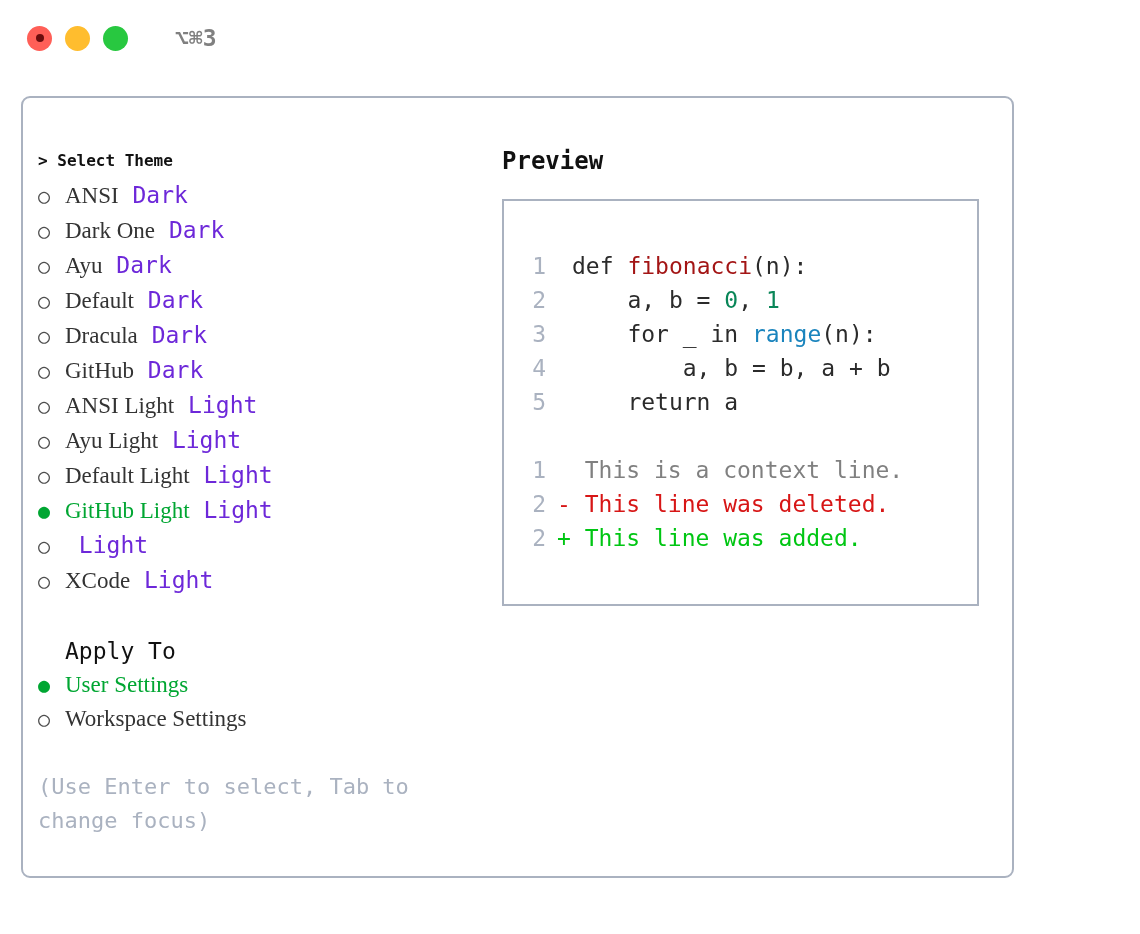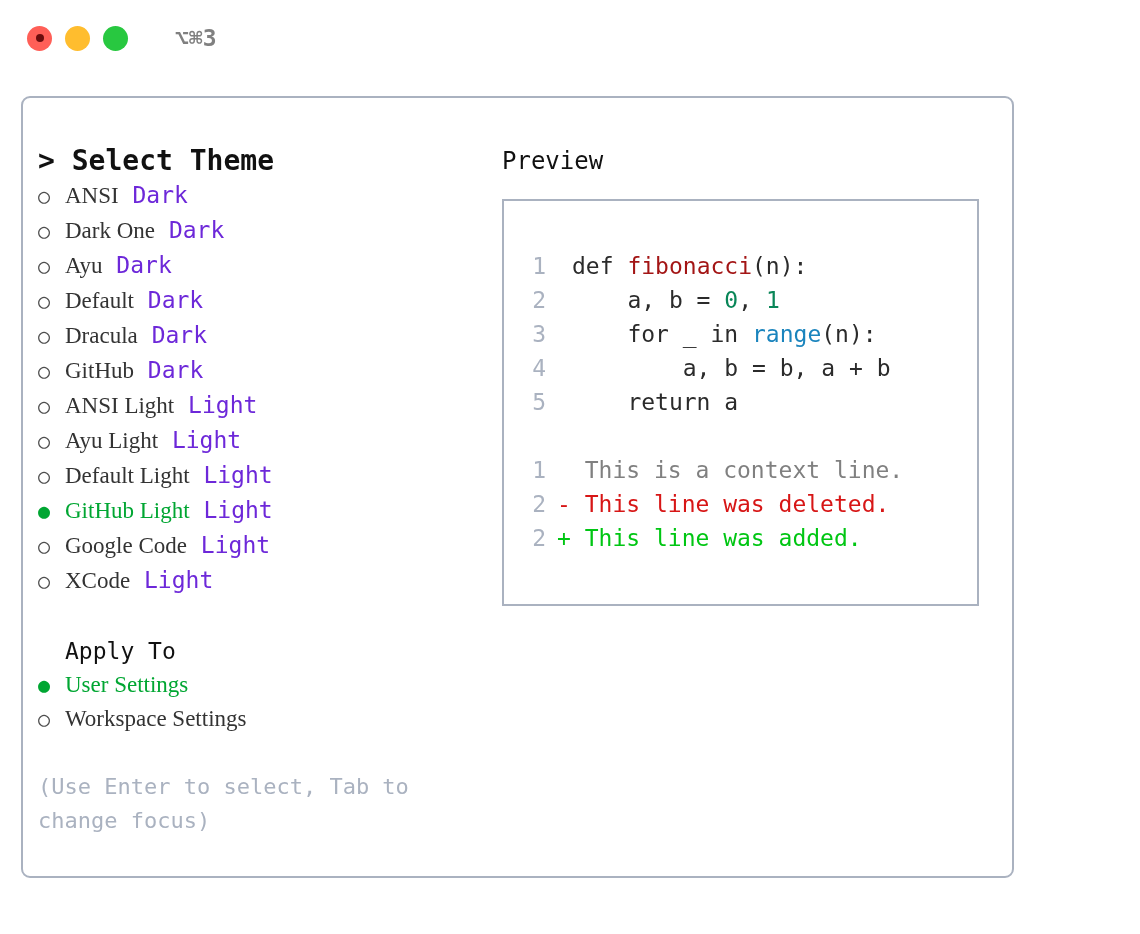--- a/index.html
+++ b/index.html
@@ -88,21 +88,21 @@
 
   
   .left-col {
     position: absolute;
     left: 15px;
     top: 46px;
     width: 450px;
   }
 
   .list-header {
-    font-size: 28px;
+    font-size: 16px;
     font-weight: bold;
     color: #111111;
     line-height: 34px;
     white-space: pre;
   }
 
   .opt-row {
     display: flex;
     align-items: baseline;
     line-height: 34px;
@@ -145,21 +145,21 @@
 
   
   .right-col {
     position: absolute;
     left: 479px;
     top: 46px;
     width: 500px;
   }
   .preview-title {
     font-size: 24px;
-    font-weight: normal;
+    font-weight: bold;
     color: #111111;
     line-height: 34px;
   }
   .preview-box {
     margin-top: 21px;
     width: 477px;
     height: 407px;
     border: 2px solid #aab2c0;
     box-sizing: border-box;
     background: #ffffff;
@@ -217,21 +217,21 @@
             <div class="opt-row"><span class="bullet">○</span><span class="opt-label">ANSI</span><span class="opt-tag"> Dark</span></div>
             <div class="opt-row"><span class="bullet">○</span><span class="opt-label">Dark One</span><span class="opt-tag"> Dark</span></div>
             <div class="opt-row"><span class="bullet">○</span><span class="opt-label">Ayu</span><span class="opt-tag"> Dark</span></div>
             <div class="opt-row"><span class="bullet">○</span><span class="opt-label">Default</span><span class="opt-tag"> Dark</span></div>
             <div class="opt-row"><span class="bullet">○</span><span class="opt-label">Dracula</span><span class="opt-tag"> Dark</span></div>
             <div class="opt-row"><span class="bullet">○</span><span class="opt-label">GitHub</span><span class="opt-tag"> Dark</span></div>
             <div class="opt-row"><span class="bullet">○</span><span class="opt-label">ANSI Light</span><span class="opt-tag"> Light</span></div>
             <div class="opt-row"><span class="bullet">○</span><span class="opt-label">Ayu Light</span><span class="opt-tag"> Light</span></div>
             <div class="opt-row"><span class="bullet">○</span><span class="opt-label">Default Light</span><span class="opt-tag"> Light</span></div>
             <div class="opt-row selected"><span class="bullet on">●</span><span class="opt-label">GitHub Light</span><span class="opt-tag"> Light</span></div>
-            <div class="opt-row"><span class="bullet">○</span><span class="opt-label">Google Code</span><span class="opt-tag"> Light</span></div>
+            <div class="opt-row"><span class="bullet">○</span><span class="opt-tag"> Light</span></div>
             <div class="opt-row"><span class="bullet">○</span><span class="opt-label">XCode</span><span class="opt-tag"> Light</span></div>
           </div>
 
         <div class="section-gap"></div>
 
         <div class="sub-header">Apply To</div>
 
         <div id="apply-items">
             <div class="opt-row selected"><span class="bullet on">●</span><span class="opt-label">User Settings</span></div>
             <div class="opt-row"><span class="bullet">○</span><span class="opt-label">Workspace Settings</span></div>

